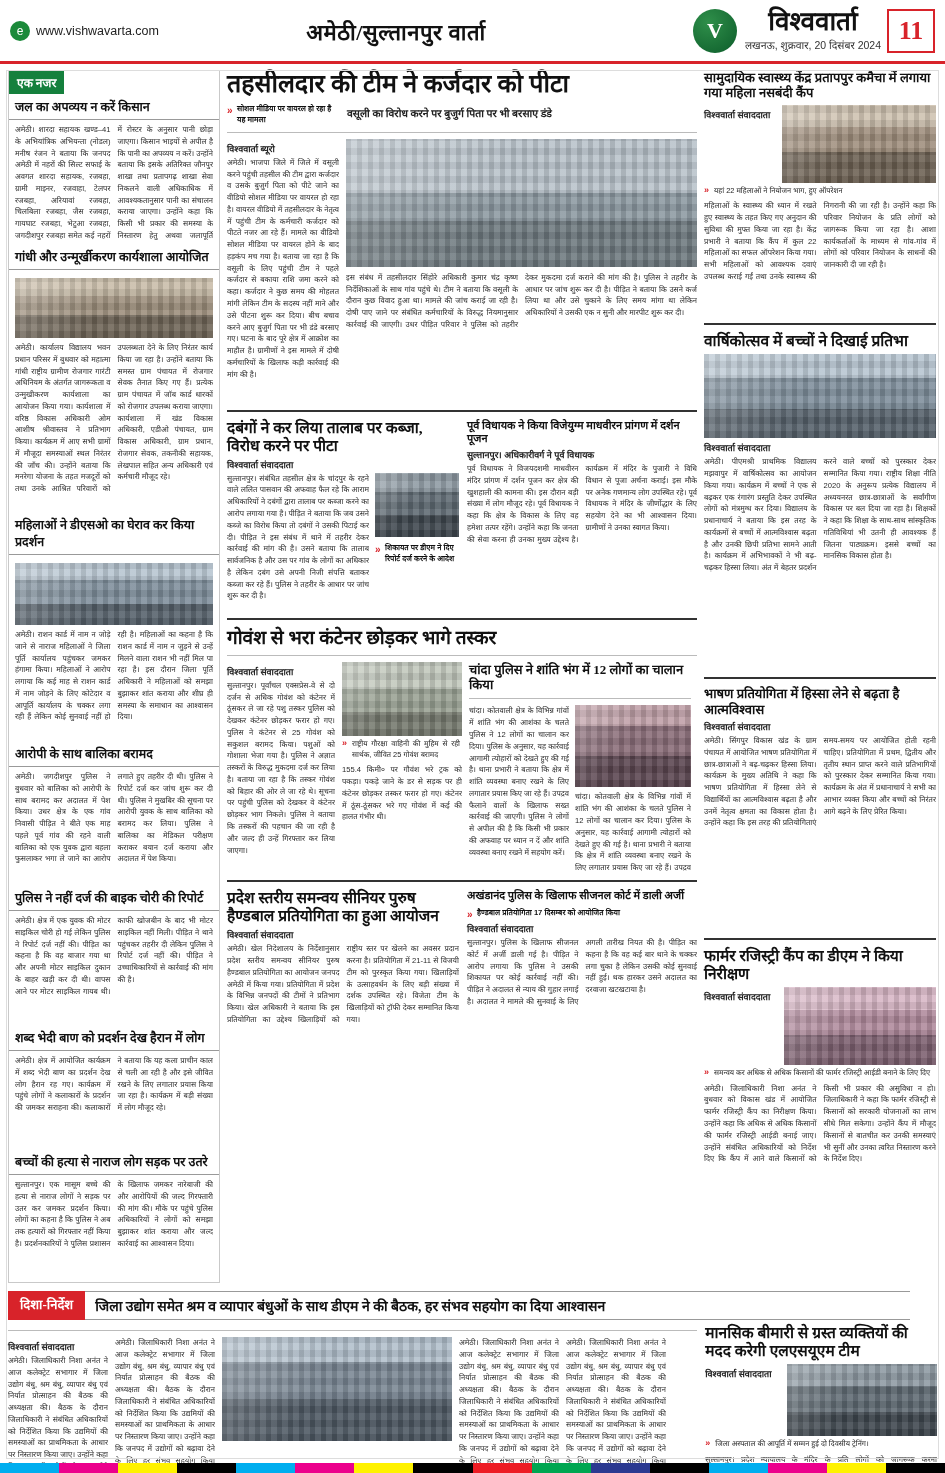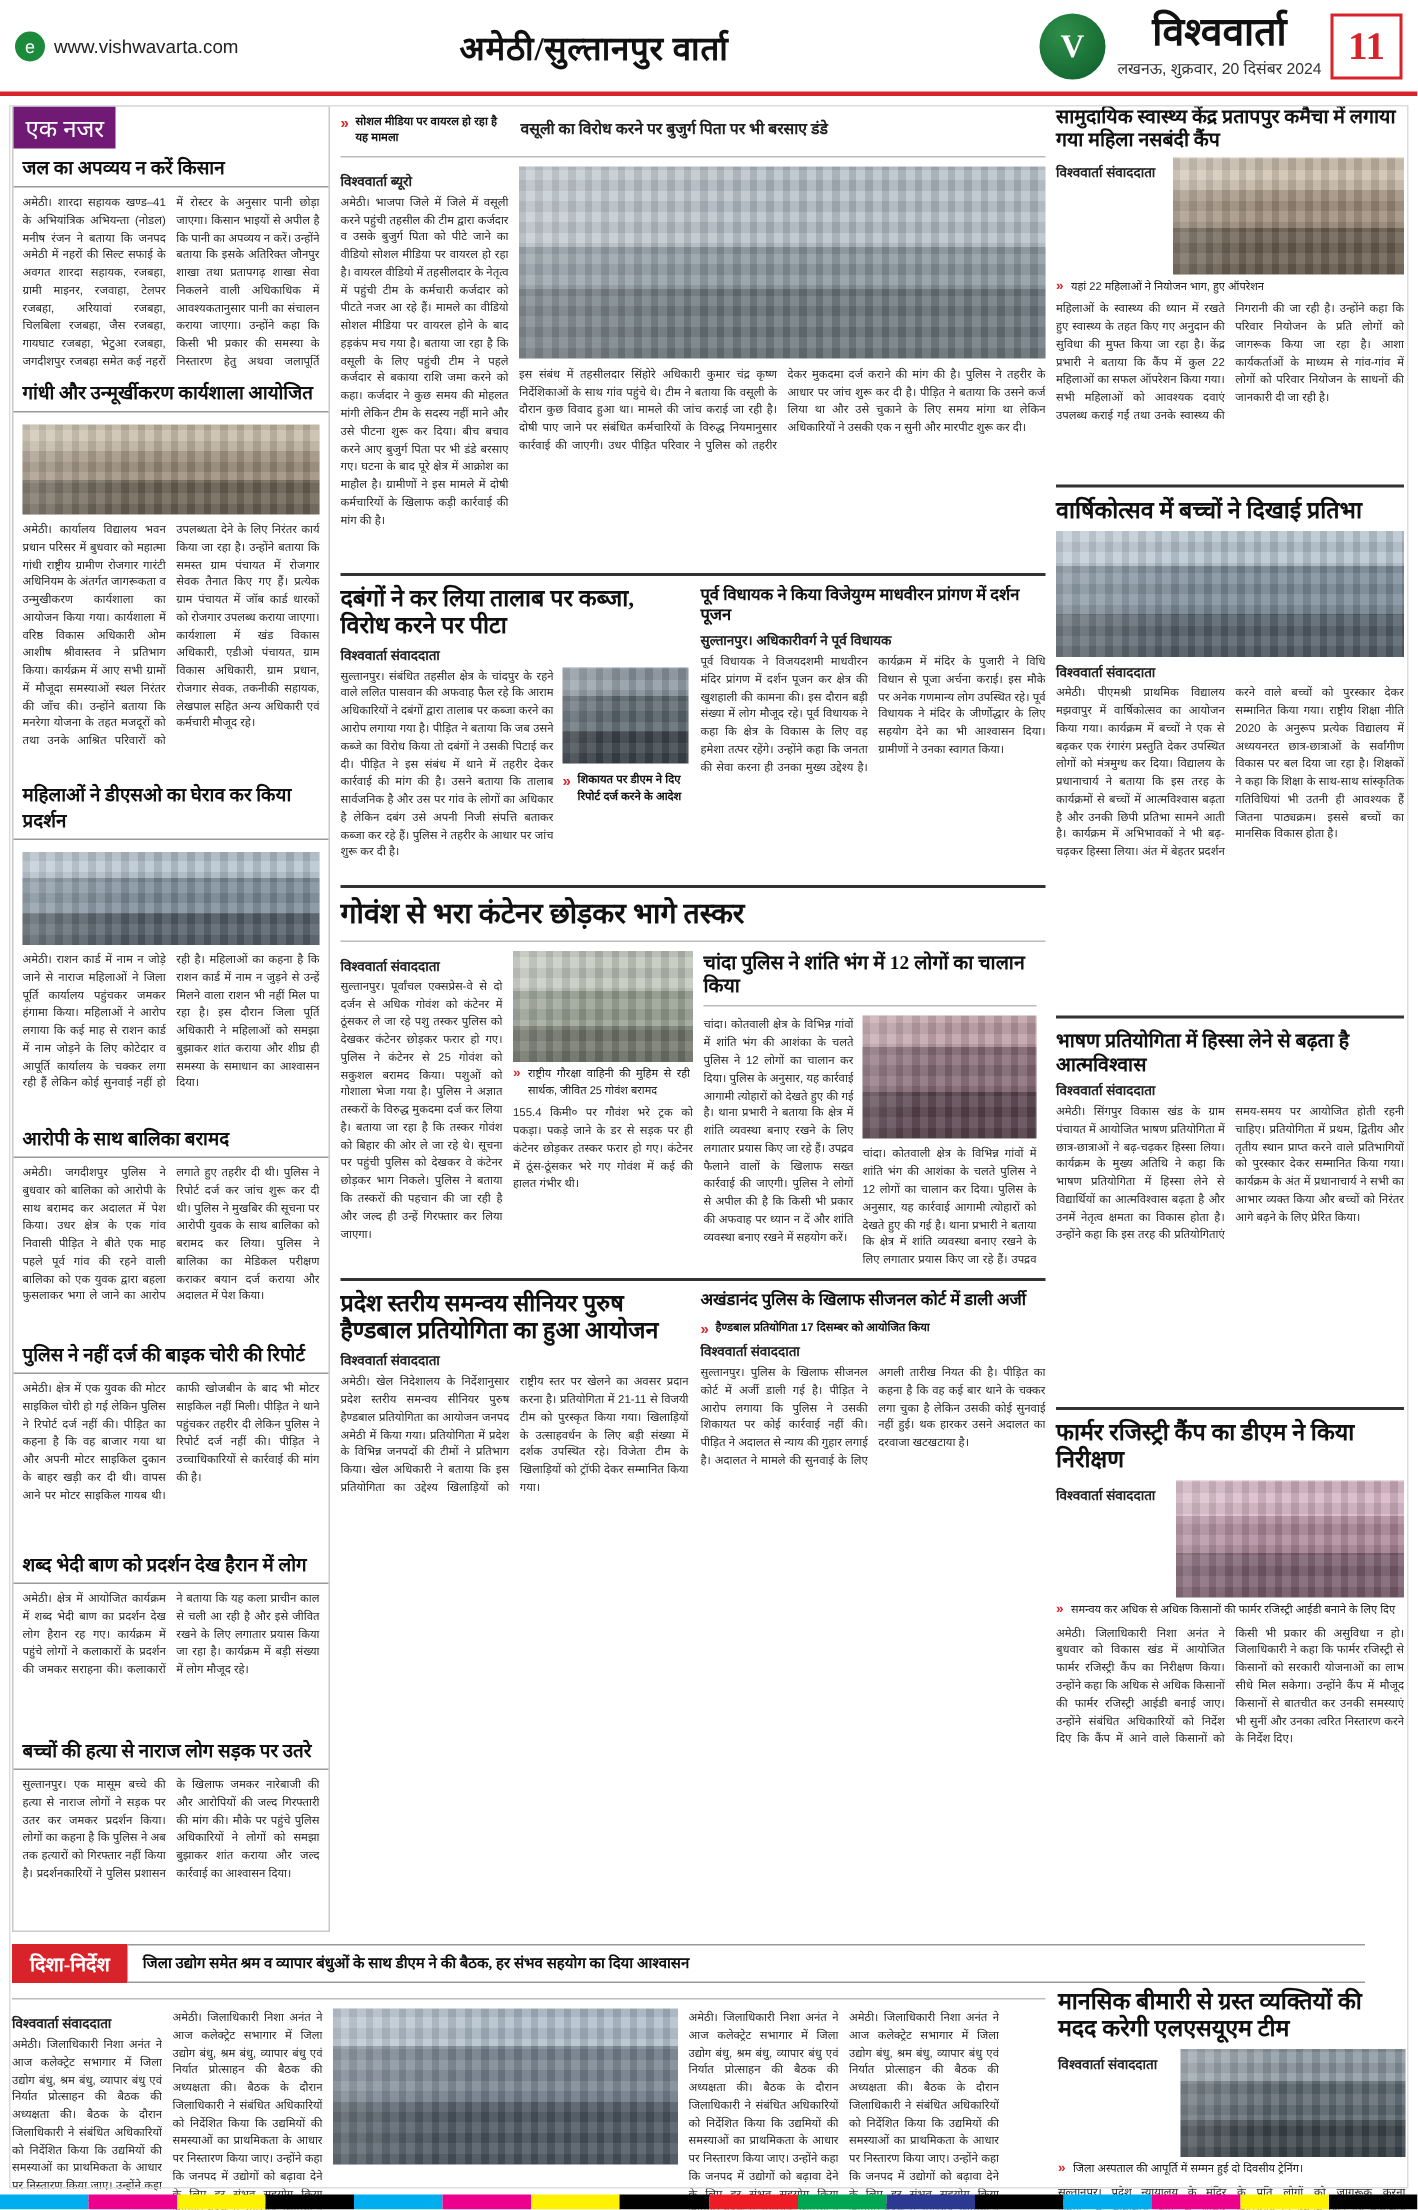--- a/index.html
+++ b/index.html
@@ -62,21 +62,21 @@
     font-size:7.6px; line-height:1.55; text-align:justify; color:#2a2a2a;
     overflow:hidden;
   }
   .body-text.c2 { column-count:2; column-gap:7px; }
   .rule { border-top:1px solid #bbb; margin:6px 0; }
   .rule-thick { border-top:2px solid #333; margin:7px 0; }
 
   
   .ek-nazar-box { border:1px solid #c9c9c9; padding:0 0 5px 0; }
   .ek-nazar-head {
-    background:#701a75; color:#fff; font-size:16px; font-weight:normal;
+    background:#15803d; color:#fff; font-size:12px; font-weight:bold;
     padding:3px 8px; display:inline-block; font-family:"Liberation Serif", serif;
   }
   .ln-head {
     font-size:12.5px; font-weight:bold; font-family:"Liberation Serif", serif;
     border-bottom:1px solid #999; padding:4px 6px 4px 6px; color:#111;
   }
   .ln-body { padding:4px 6px 2px 6px; }
   .ln-img { width:100%; height:74px; margin:4px 0; display:block; }
 
   
@@ -121,21 +121,21 @@
   .subhead { font-size:10.5px; font-weight:bold; color:#222; margin-top:3px; font-family:"Liberation Serif", serif;}
 
   
   .disha-bar { display:flex; align-items:stretch; gap:0; margin:8px 8px 0 8px; }
   .disha-tag {
     background:#d8232a;color:#fff;font-weight:bold;font-size:13px;
     padding:4px 12px; font-family:"Liberation Serif", serif;
   }
   .disha-text{
     flex:1; border-top:1px solid #999;border-bottom:1px solid #999;
-    font-size:10px;font-weight:bold;padding:4px 10px; font-family:"Liberation Serif", serif;
+    font-size:14px;font-weight:bold;padding:4px 10px; font-family:"Liberation Serif", serif;
   }
   .bottom { display:flex; padding: 4px 8px 0 8px; gap:8px; }
 
   
   .colorbar { position:absolute; left:0; bottom:0; width:945px; height:10px; display:flex; }
   .colorbar .seg { height:10px; }
   .frame-line{ position:absolute; left:6px; right:6px; top:70px; bottom:14px; border:1px solid #ddd; pointer-events:none; }
 </style>
 </head>
 <body>
@@ -199,20 +199,21 @@
         <div class="ln-head">बच्चों की हत्या से नाराज लोग सड़क पर उतरे</div>
         <div class="ln-body">
           <div class="body-text c2" style="height:96px;">सुल्तानपुर। एक मासूम बच्चे की हत्या से नाराज लोगों ने सड़क पर उतर कर जमकर प्रदर्शन किया। लोगों का कहना है कि पुलिस ने अब तक हत्यारों को गिरफ्तार नहीं किया है। प्रदर्शनकारियों ने पुलिस प्रशासन के खिलाफ जमकर नारेबाजी की और आरोपियों की जल्द गिरफ्तारी की मांग की। मौके पर पहुंचे पुलिस अधिकारियों ने लोगों को समझा बुझाकर शांत कराया और जल्द कार्रवाई का आश्वासन दिया।</div>
         </div>
       </div>
     </div>
 
     <div class="col col-mid">
 
       <div>
+        <div class="hl h-xl">तहसीलदार की टीम ने कर्जदार को पीटा</div>
         <div style="display:flex; gap:8px; margin-top:5px;">
           <div style="width:112px;">
             <div class="quotebar">सोशल मीडिया पर वायरल हो रहा है यह मामला</div>
           </div>
           <div style="flex:1;">
             <div class="subhead">वसूली का विरोध करने पर बुजुर्ग पिता पर भी बरसाए डंडे</div>
           </div>
         </div>
         <div class="rule"></div>
         <div style="display:flex; gap:7px;">

